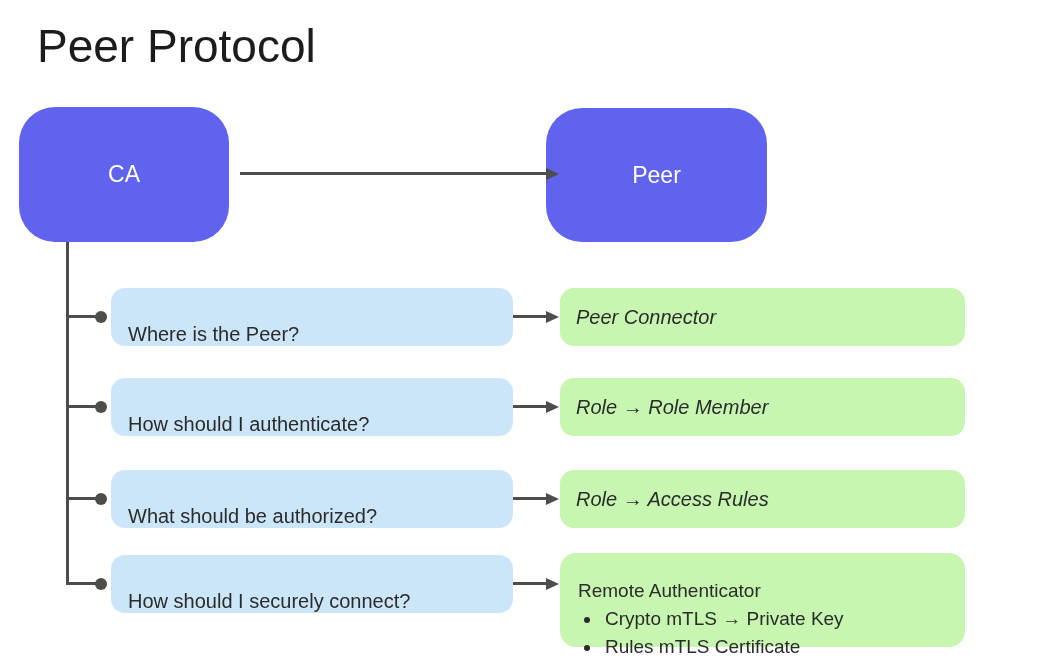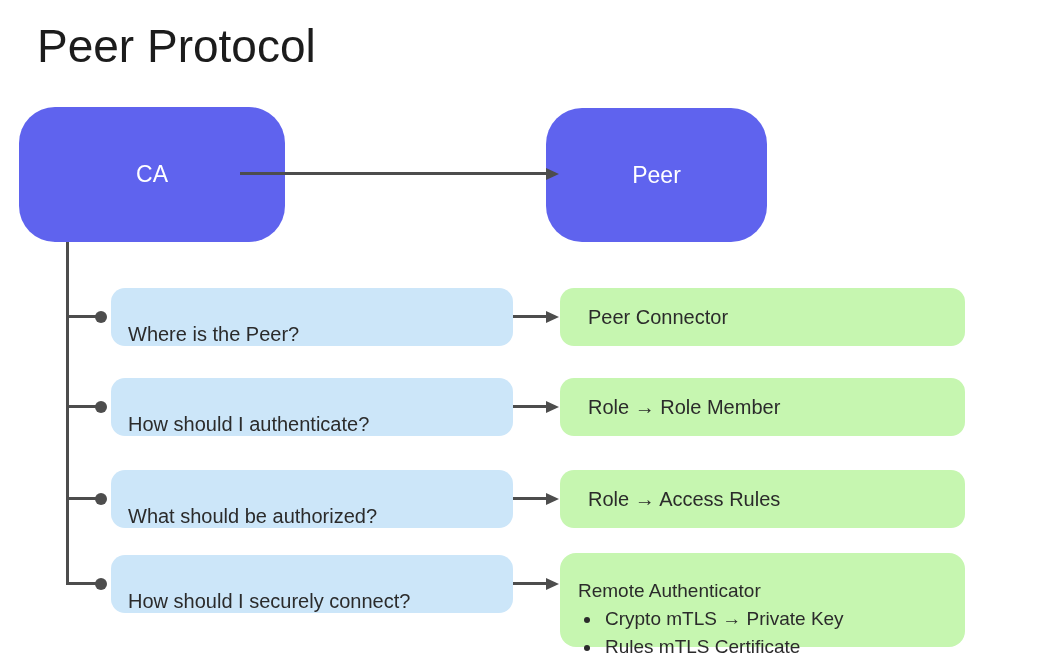--- a/index.html
+++ b/index.html
@@ -29,38 +29,38 @@
     letter-spacing:0;
   }
   .node{
     position:absolute;
     background:var(--node);
     border-radius:36px;
     display:flex;align-items:center;justify-content:center;
     color:var(--node_text);
     font-size:23px;
   }
-  .node-ca{left:19px;top:107px;width:266px;height:135px;}
+  .node-ca{left:19px;top:107px;width:210px;height:135px;}
   .node-peer{left:546px;top:108px;width:221px;height:134px;}
 
   .q-box{
     position:absolute;left:111px;width:402px;height:58px;
     background:var(--question);
     border-radius:14px;
     display:flex;align-items:flex-end;
     box-sizing:border-box;padding-left:17px;
     font-size:20px;color:var(--text);
   }
   .a-box{
     position:absolute;left:560px;width:405px;height:58px;
     background:var(--answer);
     border-radius:14px;
     display:flex;align-items:center;
-    box-sizing:border-box;padding-left:28px;
-    font-size:20px;color:var(--text);
+    box-sizing:border-box;padding-left:16px;
+    font-size:20px;color:var(--text);font-style:italic;
   }
   .a-box-multi{
     position:absolute;left:560px;top:553px;width:405px;height:94px;
     background:var(--answer);
     border-radius:16px;
     box-sizing:border-box;padding:25px 18px 0 18px;
     font-size:19px;color:var(--text);
   }
   .a-box-multi .a-title{margin:0;font-size:19px;line-height:26px;}
   .a-box-multi ul{margin:1px 0 0 0;padding-left:24px;line-height:28px;}

